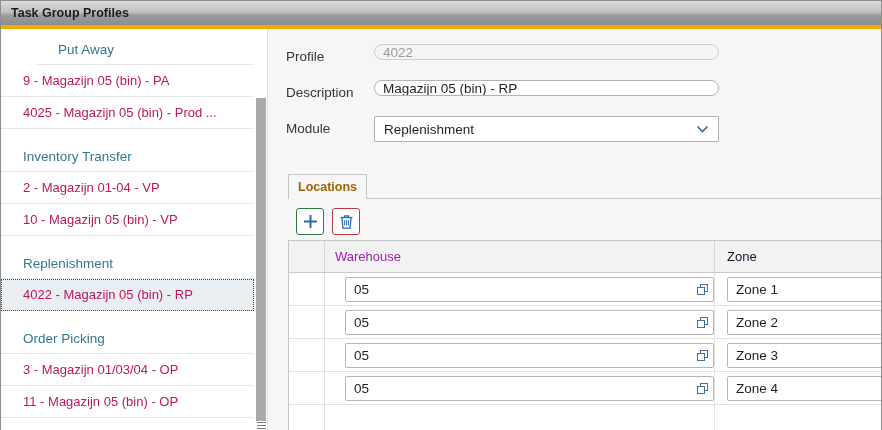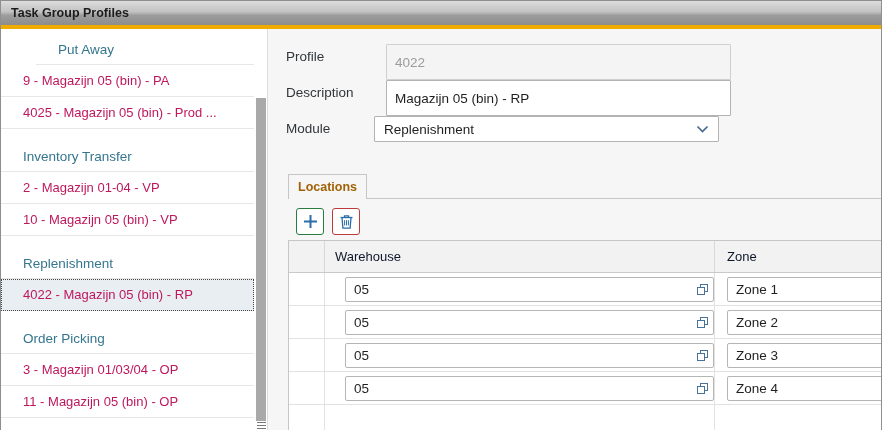--- a/index.html
+++ b/index.html
@@ -28,23 +28,23 @@
   
   .vscroll { width:13px; background:#fff; position:relative; flex:none; }
   .vthumb { position:absolute; top:69px; bottom:9px; left:2px; width:10px; background:#a9a9a9; }
   .grip { position:absolute; bottom:1px; left:3px; width:9px; height:7px;
           background:repeating-linear-gradient(#777 0 1px, transparent 1px 3px); }
 
   
   .main { flex:1; position:relative; background:#f6f6f6; border-left:1px solid #dcdcdc; overflow:hidden; }
   .form-label { position:absolute; left:18px; width:86px; line-height:26px;
                 font-size:13.5px; color:#32363a; }
-  .tg-input { position:absolute; left:118px; width:345px; height:36px;
+  .tg-input { position:absolute; left:106px; width:345px; height:16px;
               border:1px solid #b3b3b3; background:#fff; padding:0 8px;
-              font-size:13.5px; color:#1f1f1f; font-family:inherit; border-radius:1px; }
+              font-size:13.5px; color:#1f1f1f; font-family:inherit; border-radius:12px; }
   .tg-input:disabled { background:#f4f4f4; border-color:#cfcfcf; color:#9b9b9b; }
   .combo { position:absolute; left:106px; top:87px; width:345px; height:26px;
            border:1px solid #b3b3b3; background:#fff; border-radius:1px;
            display:flex; align-items:center; justify-content:space-between;
            padding:0 9px; font-size:13.5px; color:#1f1f1f; cursor:pointer; }
 
   
   .tabstrip { position:absolute; left:20px; right:0; top:145px; height:25px;
               border-bottom:1px solid #c6c6c6; }
   .tab { position:absolute; left:0; top:0; height:25px; padding:0 9px; line-height:24px;
@@ -57,21 +57,21 @@
           display:flex; align-items:center; justify-content:center; }
   .tbtn.add { border:1px solid #2a7d3f; }
   .tbtn.del { border:1px solid #bf3b3b; }
 
   
   .grid { position:absolute; left:20px; top:211px; right:-1px; bottom:-1px;
           border:1px solid #c6c6c6; background:#fff; display:flex; flex-direction:column; overflow:hidden; }
   .ghead { height:32px; flex:none; background:#f2f2f2; border-bottom:1px solid #c9c9c9; display:flex; }
   .ghead .h-sel { width:36px; flex:none; border-right:1px solid #d8d8d8; }
   .ghead .h-wh { width:390px; flex:none; border-right:1px solid #d8d8d8;
-                 display:flex; align-items:center; padding-left:10px; font-size:13px; color:#0f172a; }
+                 display:flex; align-items:center; padding-left:10px; font-size:13px; color:#a21caf; }
   .ghead .h-zn { flex:1; display:flex; align-items:center; padding-left:12px; font-size:13px; color:#0f172a; }
   .trow { height:33px; flex:none; border-bottom:1px solid #e2e2e2; display:flex; }
   .c-sel { width:36px; flex:none; border-right:1px solid #e2e2e2; }
   .c-wh { width:390px; flex:none; border-right:1px solid #e2e2e2; display:flex; align-items:center; }
   .c-zn { flex:1; display:flex; align-items:center; overflow:hidden; }
   .cellbox { height:25px; border:1px solid #b5b5b5; background:#fff; border-radius:2px;
              display:flex; align-items:center; }
   .c-wh .cellbox { margin-left:20px; width:372px; }
   .c-zn .cellbox { margin-left:12px; width:320px; flex:none; }
   .cellbox input { flex:1; min-width:0; height:100%; border:none; outline:none; background:transparent;

